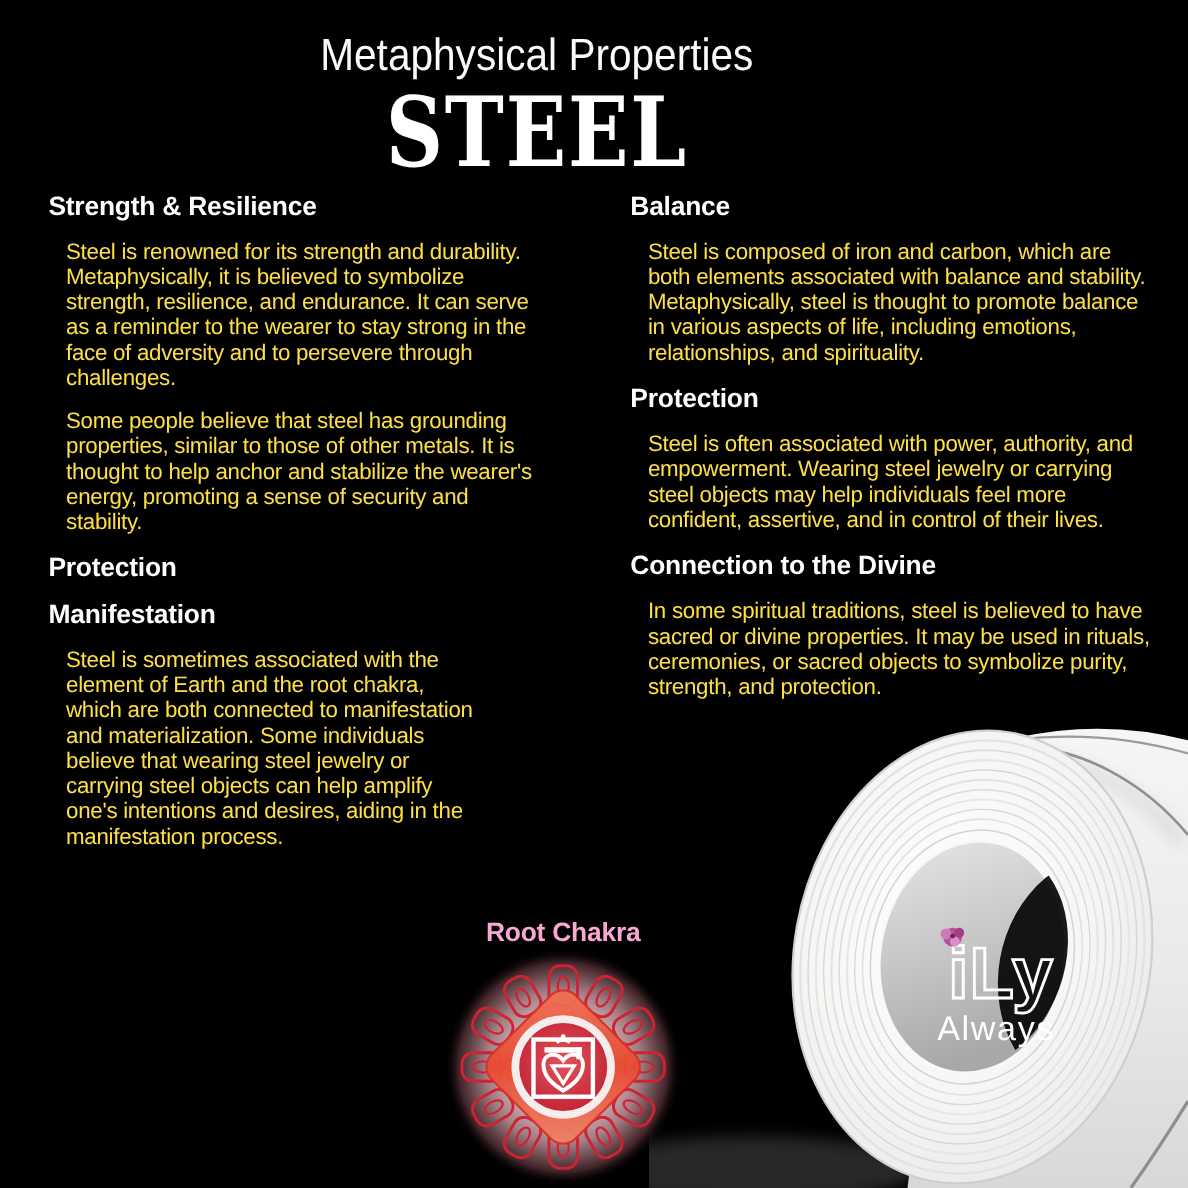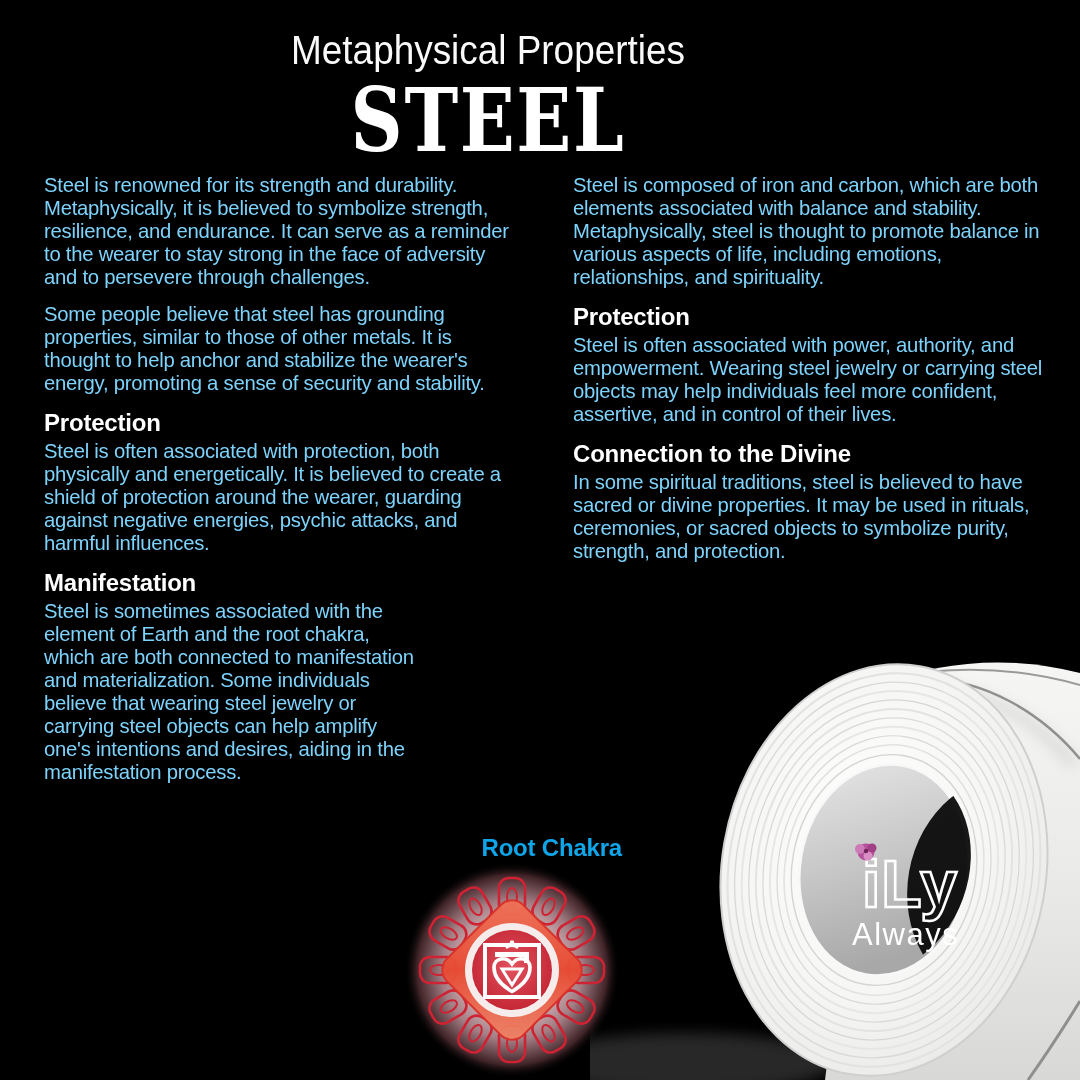--- a/index.html
+++ b/index.html
@@ -21,62 +21,63 @@
   
   .col{position:absolute;top:174px;}
   .col-left{left:44px;width:466px;}
   .col-right{left:573px;width:490px;}
   .sec{margin:0 0 14px 0;}
   .sec h2{
     margin:0 0 3px 0;font-size:24px;line-height:28px;font-weight:700;color:#ffffff;
     letter-spacing:-.2px;
   }
   .sec p{
-    margin:0;font-size:20.3px;line-height:23px;font-weight:400;color:#7dd3fc;
+    margin:16px;font-size:20.3px;line-height:23px;font-weight:400;color:#fde047;
     letter-spacing:-.25px;
   }
   .sec p.narrow{max-width:378px;}
   
   .chakra-label{
-    position:absolute;left:402px;top:834px;width:220px;text-align:right;
-    font-size:24px;font-weight:700;color:#0ea5e9;letter-spacing:-.2px;
+    position:absolute;left:402px;top:834px;width:220px;text-align:center;
+    font-size:24px;font-weight:700;color:#f9a8d4;letter-spacing:-.2px;
   }
   .chakra-art{position:absolute;left:402px;top:858px;width:220px;height:222px;}
   
   .coil-art{position:absolute;left:590px;top:615px;width:490px;height:465px;}
 </style>
 </head>
 <body>
 
 <div class="canvas">
 
   <div class="header">
     <div class="subtitle">Metaphysical Properties</div>
     <h1 class="title">STEEL</h1>
   </div>
 
   <div class="col col-left">
     <div class="sec">
+      <h2>Strength &amp; Resilience</h2>
       <p>Steel is renowned for its strength and durability. Metaphysically, it is believed to symbolize strength, resilience, and endurance. It can serve as a reminder to the wearer to stay strong in the face of adversity and to persevere through challenges.</p>
     </div>
     <div class="sec">
       <p>Some people believe that steel has grounding properties, similar to those of other metals. It is thought to help anchor and stabilize the wearer's energy, promoting a sense of security and stability.</p>
     </div>
     <div class="sec">
       <h2>Protection</h2>
-      <p>Steel is often associated with protection, both physically and energetically. It is believed to create a shield of protection around the wearer, guarding against negative energies, psychic attacks, and harmful influences.</p>
     </div>
     <div class="sec">
       <h2>Manifestation</h2>
       <p class="narrow">Steel is sometimes associated with the element of Earth and the root chakra, which are both connected to manifestation and materialization. Some individuals believe that wearing steel jewelry or carrying steel objects can help amplify one's intentions and desires, aiding in the manifestation process.</p>
     </div>
   </div>
 
   <div class="col col-right">
     <div class="sec">
+      <h2>Balance</h2>
       <p>Steel is composed of iron and carbon, which are both elements associated with balance and stability. Metaphysically, steel is thought to promote balance in various aspects of life, including emotions, relationships, and spirituality.</p>
     </div>
     <div class="sec">
       <h2>Protection</h2>
       <p>Steel is often associated with power, authority, and empowerment. Wearing steel jewelry or carrying steel objects may help individuals feel more confident, assertive, and in control of their lives.</p>
     </div>
     <div class="sec">
       <h2>Connection to the Divine</h2>
       <p>In some spiritual traditions, steel is believed to have sacred or divine properties. It may be used in rituals, ceremonies, or sacred objects to symbolize purity, strength, and protection.</p>
     </div>

